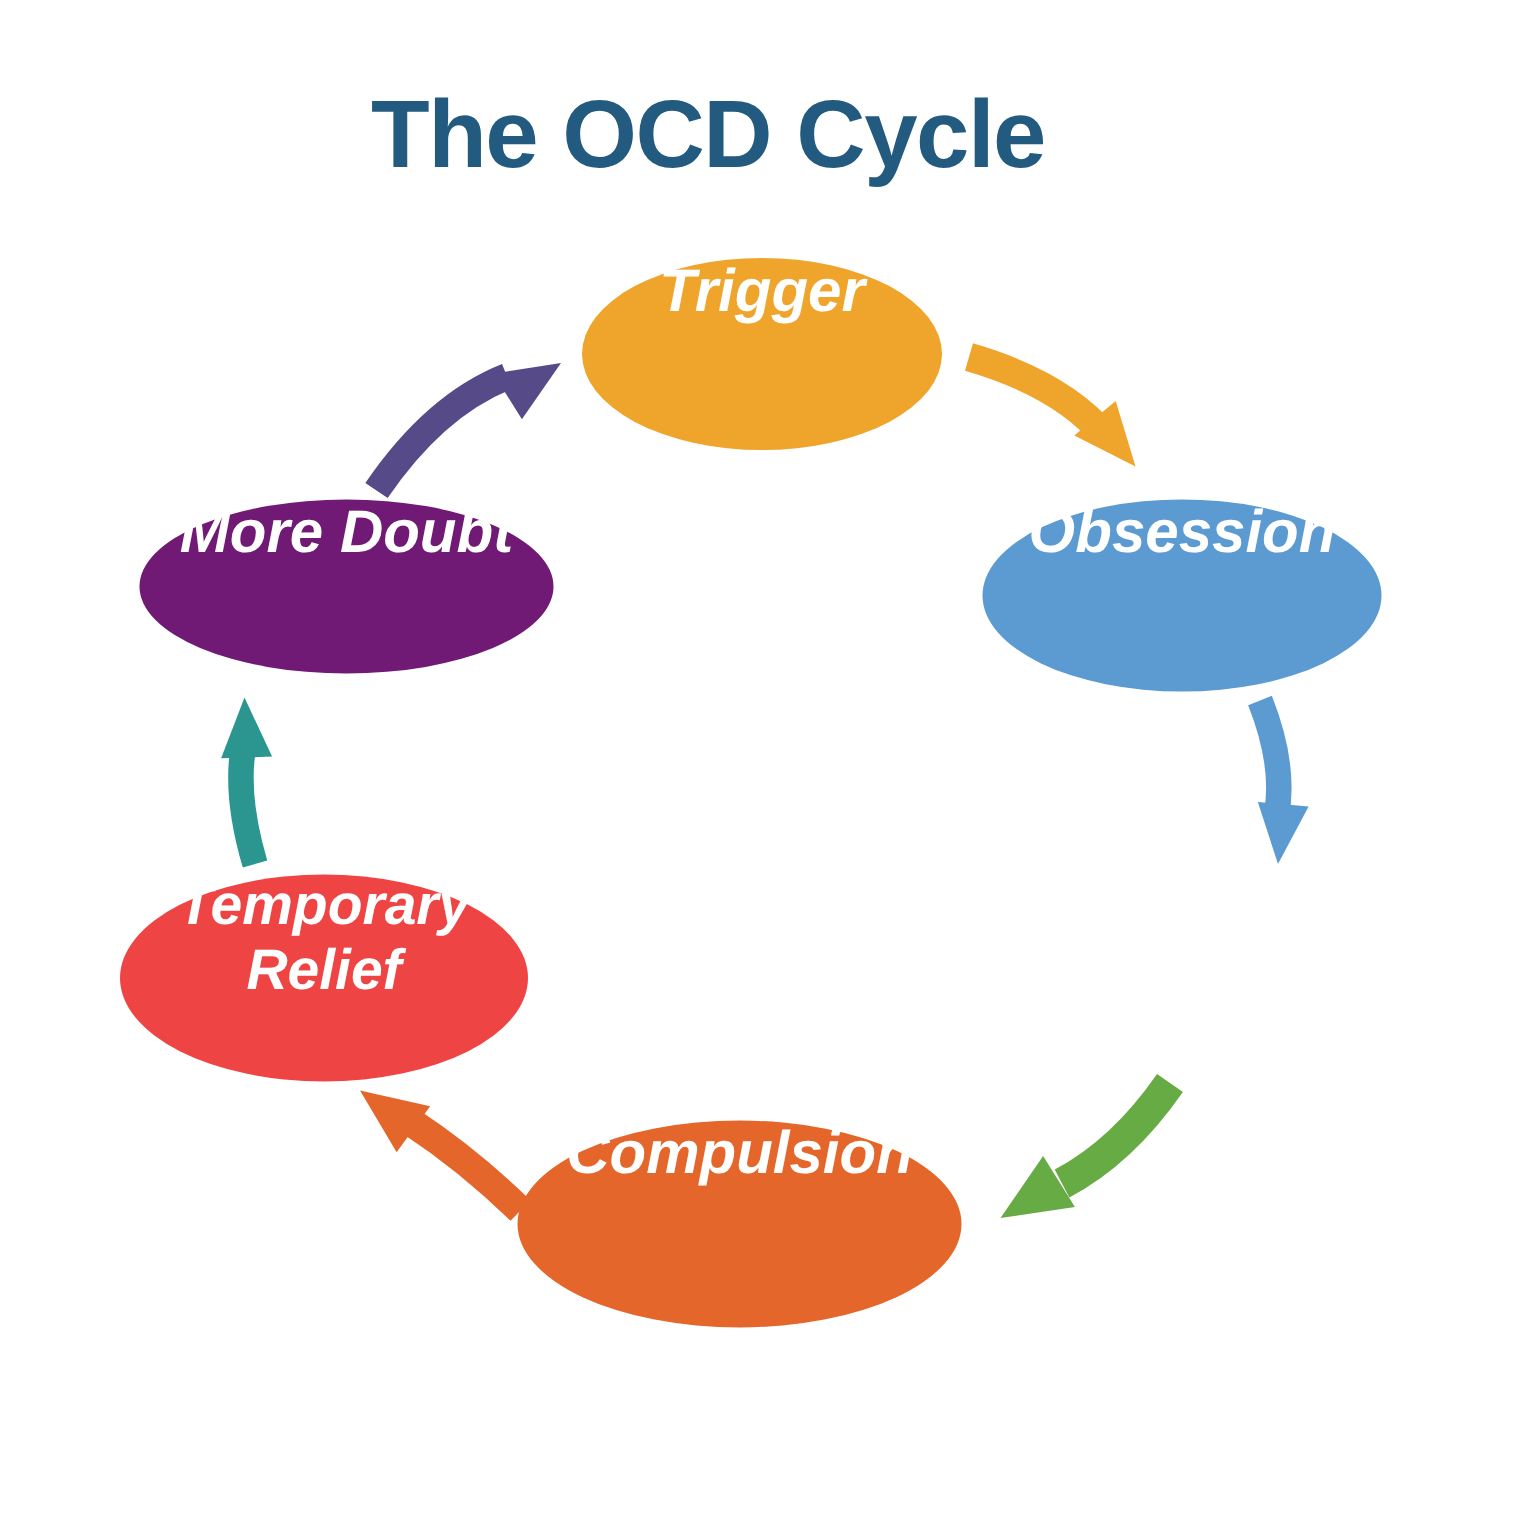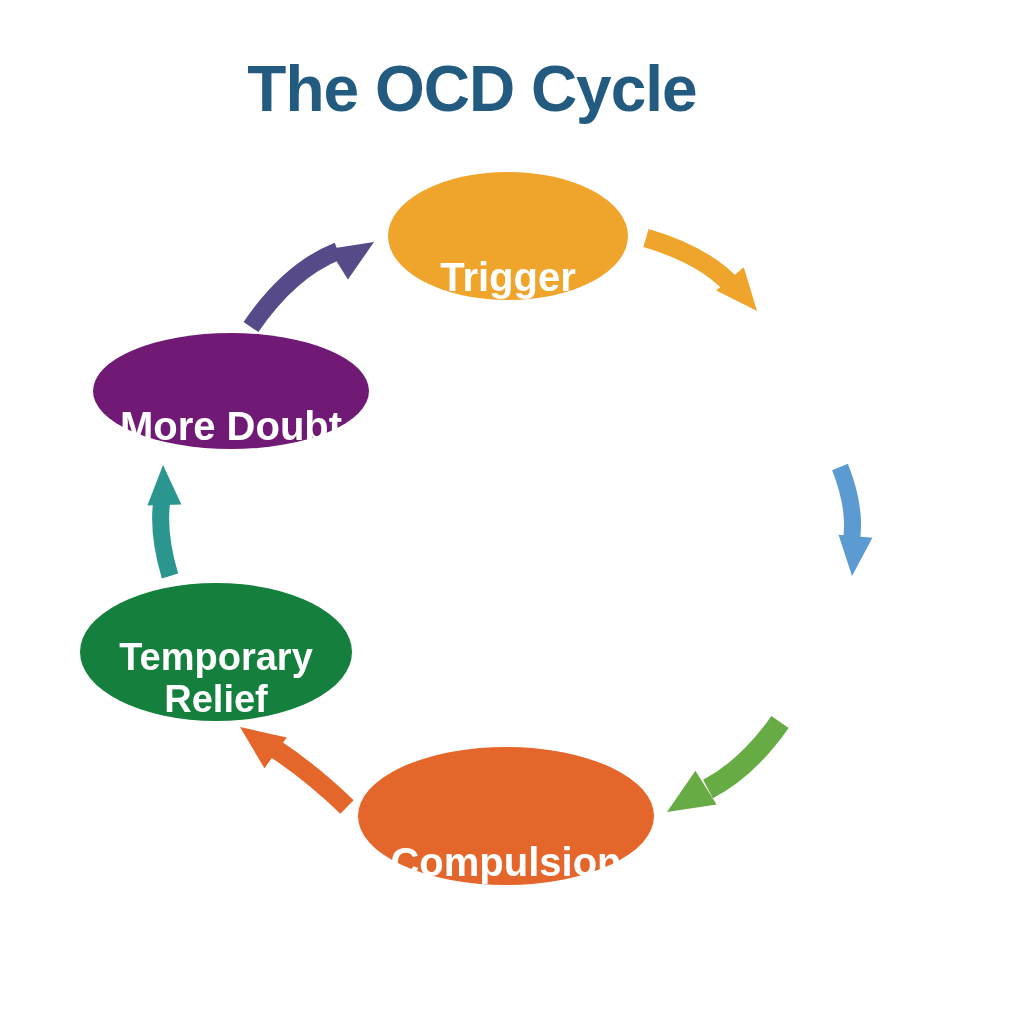--- a/index.html
+++ b/index.html
@@ -31,35 +31,36 @@
     position: absolute;
     left: 0;
     top: 0;
     width: 1024px;
     height: 1024px;
   }
   .node {
     position: absolute;
     border-radius: 50%;
     display: flex;
-    align-items: flex-end;
+    align-items: flex-start;
     justify-content: center;
     text-align: center;
+    font-style: italic;
   }
   .node-label {
     color: #ffffff;
     font-weight: bold;
     font-size: 40px;
     line-height: 1.12;
     padding: 0 18px;
   }
   .node-trigger          { left: 388px; top: 172px; width: 240px; height: 128px; }
   .node-obsession        { left: 655px; top: 333px; width: 266px; height: 128px; }
   .node-anxiety          { left: 658px; top: 582px; width: 270px; height: 135px; }
-  .node-compulsion       { left: 358px; top: 747px; width: 296px; height: 138px; }
+  .node-compulsion       { left: 345px; top: 747px; width: 296px; height: 138px; }
   .node-temporary-relief { left: 80px;  top: 583px; width: 272px; height: 138px; }
   .node-more-doubt       { left: 93px;  top: 333px; width: 276px; height: 116px; }
   .node-temporary-relief .node-label { font-size: 38px; padding: 0 36px; }
 </style>
 </head>
 <body style="background-color: rgb(255, 255, 255);">
 
 <div class="canvas">
 
   <div class="title" style="color: rgb(35, 91, 128);">The OCD Cycle</div>
@@ -95,27 +96,30 @@
       <path d="M 251 327 Q 290 270 338 251" fill="none" stroke-width="18" stroke="#574a88"></path>
       <polygon points="0,0 -42,-18 -42,18" transform="translate(374,242) rotate(-32)" fill="#574a88"></polygon>
     </g>
 
   </svg>
 
   <div class="node node-trigger" style="background-color: rgb(239, 164, 43);">
     <span class="node-label">Trigger</span>
   </div>
 
+  <div class="node node-obsession" style="background-color: rgb(91, 155, 209);">
+    <span class="node-label">Obsession</span>
+  </div>
 
 
   <div class="node node-compulsion" style="background-color: rgb(229, 102, 42);">
     <span class="node-label">Compulsion</span>
   </div>
 
-  <div class="node node-temporary-relief" style="background-color: #15803d;">
+  <div class="node node-temporary-relief" style="background-color: #ef4444;">
     <span class="node-label">Temporary Relief</span>
   </div>
 
   <div class="node node-more-doubt" style="background-color: #701a75;">
     <span class="node-label">More Doubt</span>
   </div>
 
 </div>
 
 </body></html>

